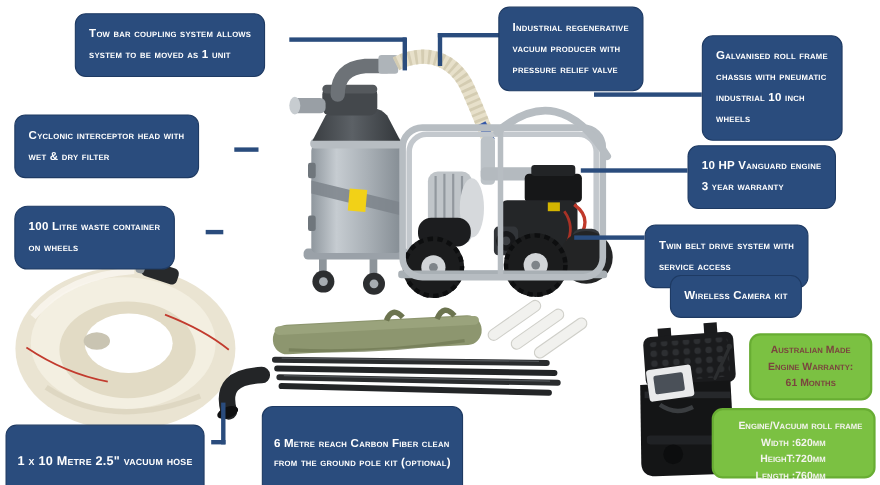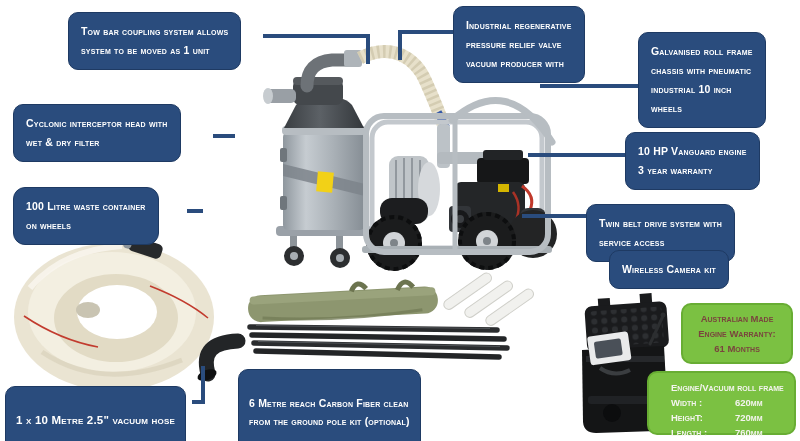--- a/index.html
+++ b/index.html
@@ -30,21 +30,21 @@
   .badge {
     position:absolute;
     background:var(--badge-bg,#7bc142);
     border:2px solid var(--badge-border,#68ad33);
     border-radius:10px;
     font-weight:bold;
     font-variant:small-caps;
   }
   .badge-au { color:var(--badge-warranty-text,#7a453e); text-align:center; font-size:9.5px; padding:6px 3px; }
   .badge-au .cl { line-height:15px; white-space:nowrap; }
-  .badge-dim { color:var(--badge-dim-text,#f4f4ef); font-size:9.5px; padding:7px 22px; }
+  .badge-dim { color:var(--badge-dim-text,#f4f4ef); font-size:9.5px; padding:7px 10px;text-align:right; }
   .badge-dim .title { line-height:15px; white-space:nowrap; }
   .badge-dim .row { display:flex; line-height:15px; }
   .badge-dim .lab { width:64px; white-space:nowrap; }
   .badge-dim .val { white-space:nowrap; }
 </style>
 </head>
 <body>
 
 <div class="stage">
 
@@ -207,22 +207,22 @@
   <div class="line" style="left:192px; top:400px; width:13px; height:4px;"></div>
   <div class="line" style="left:201px; top:366px; width:4px; height:38px;"></div>
 
   <div class="callout" style="left:68px; top:12px;">
     <div class="cl">Tow bar coupling system allows</div>
     <div class="cl">system to be moved as 1 unit</div>
   </div>
 
   <div class="callout" style="left:453px; top:6px;">
     <div class="cl">Industrial regenerative</div>
+    <div class="cl">vacuum producer with</div>
     <div class="cl">pressure relief valve</div>
-    <div class="cl">vacuum producer with</div>
   </div>
 
   <div class="callout" style="left:638px; top:32px;">
     <div class="cl">Galvanised roll frame</div>
     <div class="cl">chassis with pneumatic</div>
     <div class="cl">industrial 10 inch</div>
     <div class="cl">wheels</div>
   </div>
 
   <div class="callout" style="left:13px; top:104px;">

